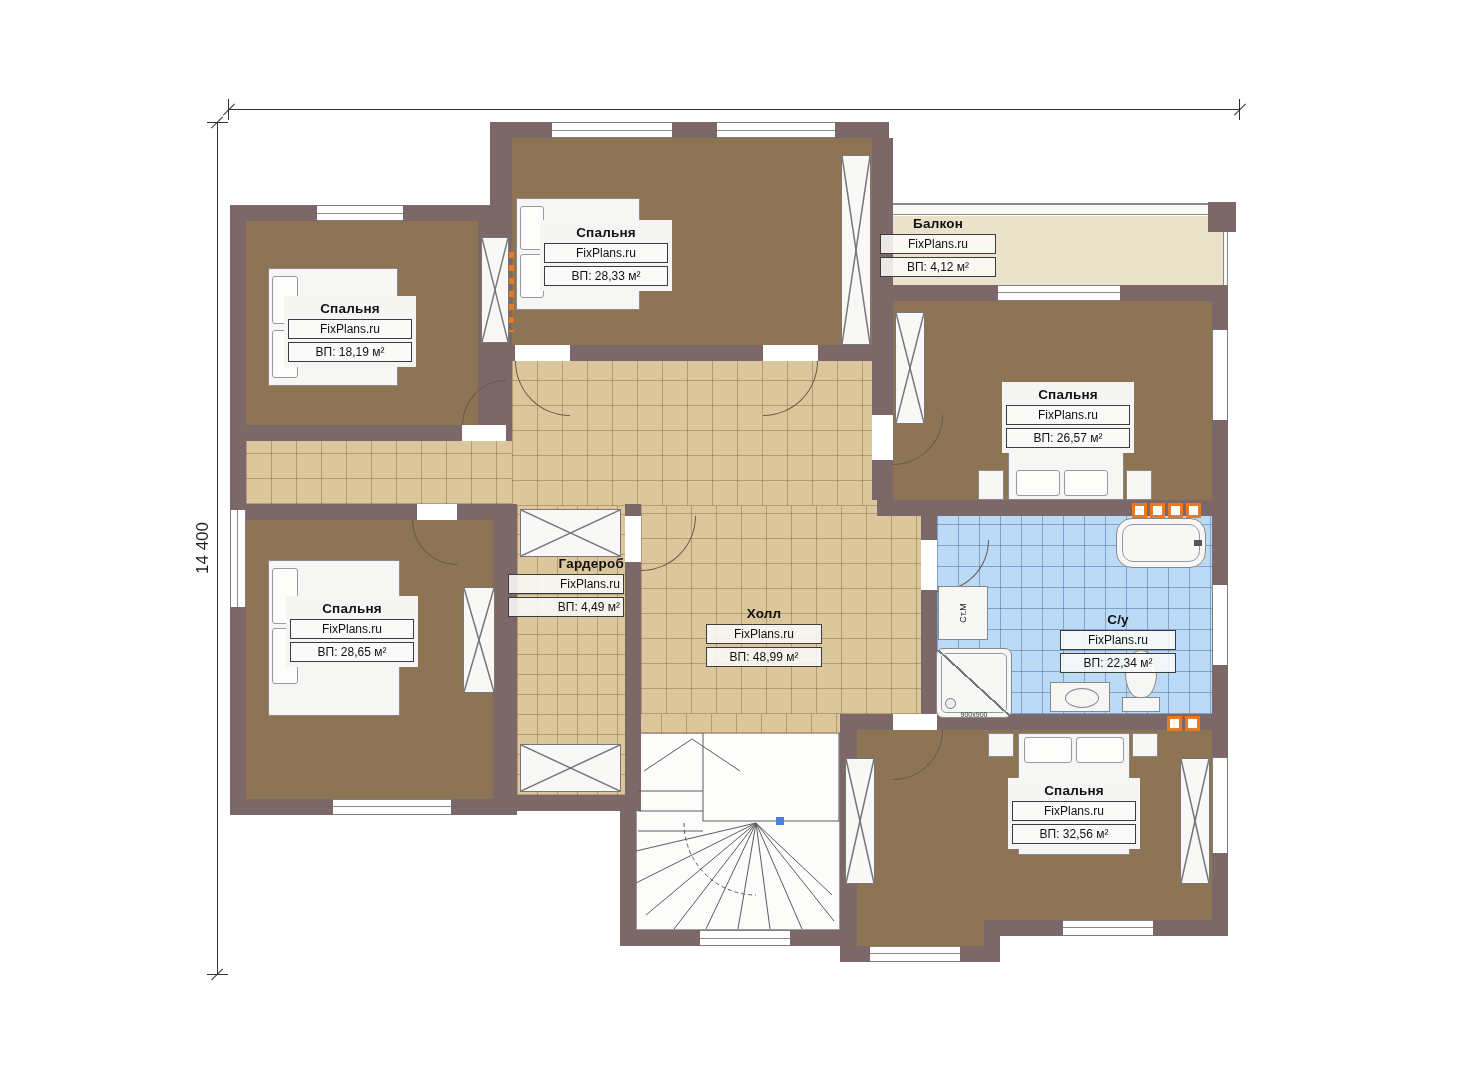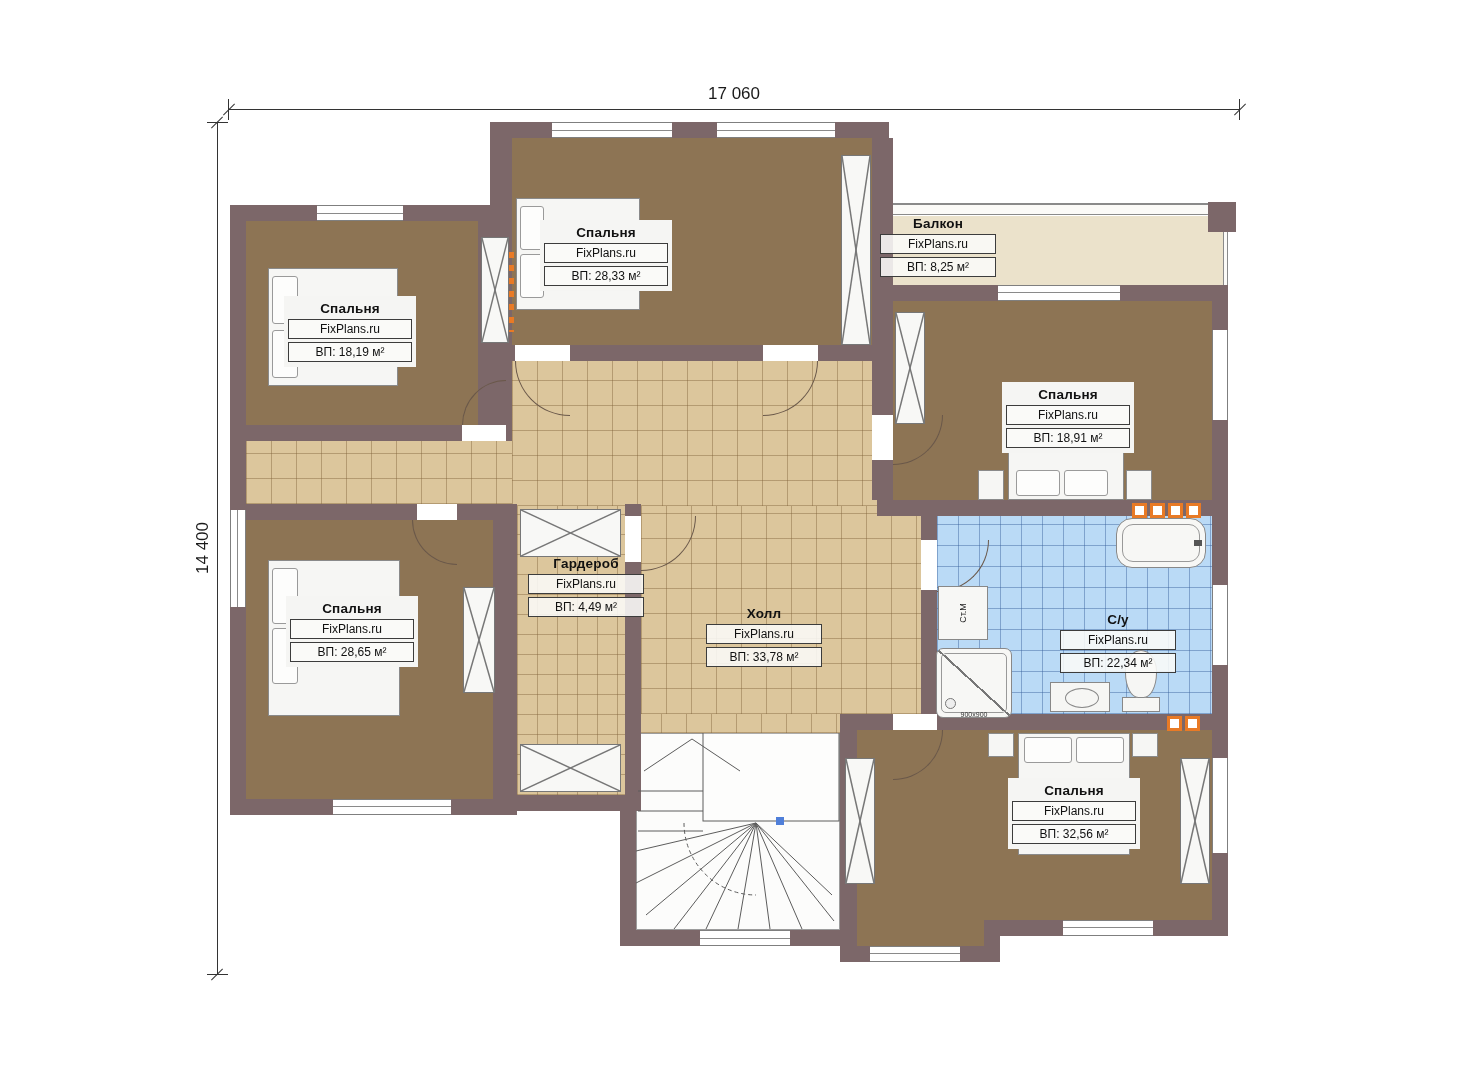--- a/index.html
+++ b/index.html
@@ -61,21 +61,20 @@
   .dim-line{position:absolute;background:#333;z-index:10;}
   .dim-text{position:absolute;font-size:17px;color:#1a1a1a;z-index:10;}
   .tick{position:absolute;width:16px;height:1px;background:#333;transform:rotate(-45deg);z-index:10;}
   svg.fixture{position:absolute;z-index:5;}
 </style>
 </head>
 <body>
 
 <div id="plan">
 
-  <div class="dim-text" style="left:228px;top:84px;width:1012px;text-align:center;">17 060</div>
   <div class="dim-line" style="left:228px;top:109px;width:1012px;height:1px;"></div>
   <div class="dim-line" style="left:228px;top:99px;width:1px;height:21px;"></div>
   <div class="dim-line" style="left:1239px;top:99px;width:1px;height:21px;"></div>
   <div class="tick" style="left:221px;top:109px;"></div>
   <div class="tick" style="left:1232px;top:109px;"></div>
 
   <div class="dim-text" style="left:168px;top:538px;width:70px;text-align:center;transform:rotate(-90deg);">14 400</div>
   <div class="dim-line" style="left:217px;top:122px;width:1px;height:853px;"></div>
   <div class="dim-line" style="left:207px;top:122px;width:21px;height:1px;"></div>
   <div class="dim-line" style="left:207px;top:974px;width:21px;height:1px;"></div>
@@ -159,41 +158,41 @@
     <div class="rbox">ВП: 18,19 м²</div>
   </div>
   <div class="room-label panel" style="left:540px;top:220px;">
     <div class="rname">Спальня</div>
     <div class="rbox">FixPlans.ru</div>
     <div class="rbox">ВП: 28,33 м²</div>
   </div>
   <div class="room-label" style="left:880px;top:216px;border-radius:26px;">
     <div class="rname">Балкон</div>
     <div class="rbox">FixPlans.ru</div>
-    <div class="rbox">ВП: 8,25 м²</div>
+    <div class="rbox">ВП: 4,12 м²</div>
   </div>
   <div class="room-label panel" style="left:1002px;top:382px;">
     <div class="rname">Спальня</div>
     <div class="rbox">FixPlans.ru</div>
-    <div class="rbox">ВП: 18,91 м²</div>
+    <div class="rbox">ВП: 26,57 м²</div>
   </div>
   <div class="room-label panel" style="left:286px;top:596px;">
     <div class="rname">Спальня</div>
     <div class="rbox">FixPlans.ru</div>
     <div class="rbox">ВП: 28,65 м²</div>
   </div>
-  <div class="room-label" style="left:528px;top:556px;">
+  <div class="room-label" style="left:508px;top:556px;text-align:right;">
     <div class="rname">Гардероб</div>
     <div class="rbox">FixPlans.ru</div>
     <div class="rbox">ВП: 4,49 м²</div>
   </div>
   <div class="room-label" style="left:706px;top:606px;">
     <div class="rname">Холл</div>
     <div class="rbox">FixPlans.ru</div>
-    <div class="rbox">ВП: 33,78 м²</div>
+    <div class="rbox">ВП: 48,99 м²</div>
   </div>
   <div class="room-label" style="left:1060px;top:612px;">
     <div class="rname">С/у</div>
     <div class="rbox">FixPlans.ru</div>
     <div class="rbox">ВП: 22,34 м²</div>
   </div>
   <div class="room-label panel" style="left:1008px;top:778px;">
     <div class="rname">Спальня</div>
     <div class="rbox">FixPlans.ru</div>
     <div class="rbox">ВП: 32,56 м²</div>

